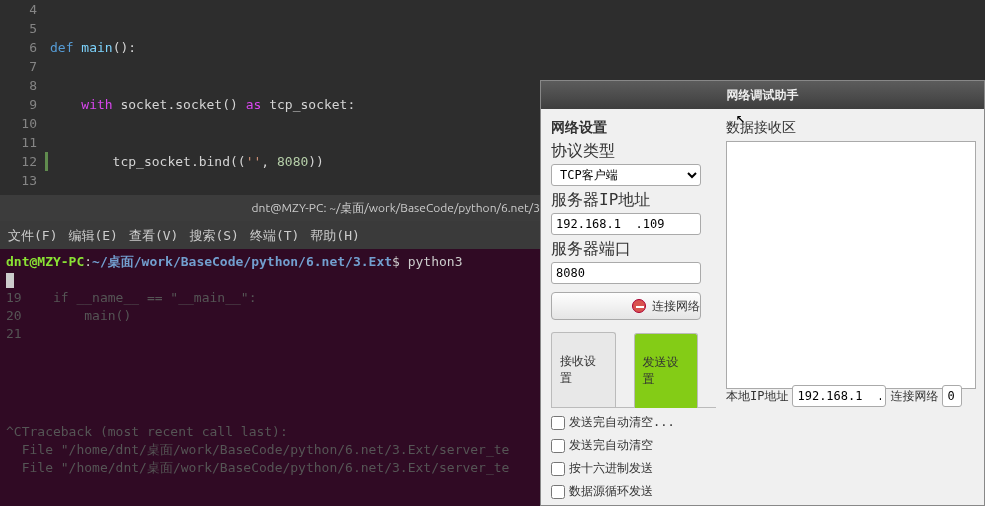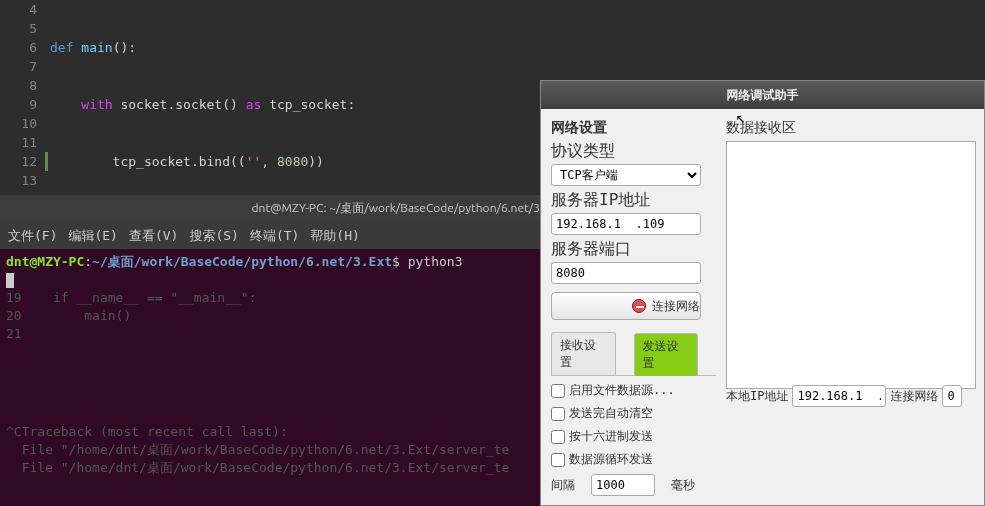--- a/index.html
+++ b/index.html
@@ -39,21 +39,21 @@
 .dlg-body { position:relative; padding:8px; }
 .leftcol { position:absolute; left:10px; top:10px; width:165px; }
 .rightcol { position:absolute; left:185px; top:10px; width:250px; }
 .sect { font-weight:bold; font-size:14px; margin-bottom:4px; }
 .lbl { font-size:16px; margin-top:4px; margin-bottom:2px; }
 select, input[type=text] { width:150px; height:22px; border:1px solid #aaa; background:#fff; font-size:12px; padding:2px 4px; border-radius:3px; }
 .connbtn { width:150px; height:28px; margin-top:8px; border:1px solid #aaa; border-radius:4px; background:linear-gradient(#fefefe,#e5e5e5); font-weight:normal; cursor:pointer; display:flex; align-items:center; justify-content:flex-end; gap:6px; }
 .stopicon { width:14px; height:14px; border-radius:50%; background:#d9534f; border:1px solid #a03; position:relative; }
 .stopicon::after { content:""; position:absolute; left:3px; top:6px; width:8px; height:2px; background:#fff; }
 .tabs { margin-top:12px; display:flex; border-bottom:1px solid #bbb; }
-.tab { padding:4px 8px; border:1px solid #bbb; border-bottom:none; margin-right:18px; background:#e8e8e8; cursor:pointer; border-radius:3px 3px 0 0; }
+.tab { padding:20px 8px; border:1px solid #bbb; border-bottom:none; margin-right:18px; background:#e8e8e8; cursor:pointer; border-radius:3px 3px 0 0; }
 .tab.active { background:#84cc16; position:relative; top:1px; }
 .chkrow { margin-top:6px; display:flex; align-items:center; gap:4px; }
 .chkrow input { width:14px; height:14px; }
 .intrv { margin-top:6px; display:flex; align-items:center; gap:16px; }
 .intrv input { width:64px; }
 .recvbox { width:250px; height:248px; border:1px solid #aaa; background:#fff; }
 .iprow { position:absolute; top:276px; left:185px; display:flex; align-items:center; gap:4px; font-size:12px; }
 .iprow input { width:94px; }
 .iprow .portin { width:20px; }
 .cursor-arrow { position:absolute; top:108px; left:736px; font-size:16px; color:#000; pointer-events:none; }
@@ -126,21 +126,21 @@
       <div class="connbtn">
         <span class="stopicon"></span>
         <span>连接网络</span>
       </div>
       <div class="tabs">
         <div class="tab">接收设置</div>
         <div class="tab active">发送设置</div>
       </div>
       <div class="chkrow">
           <input type="checkbox" style="">
-          <span>启用文件数据源...</span>
+          <span>发送完自动清空...</span>
         </div>
       <div class="chkrow">
           <input type="checkbox" style="">
           <span>发送完自动清空</span>
         </div>
       <div class="chkrow">
           <input type="checkbox" style="">
           <span>按十六进制发送</span>
         </div>
       <div class="chkrow">

